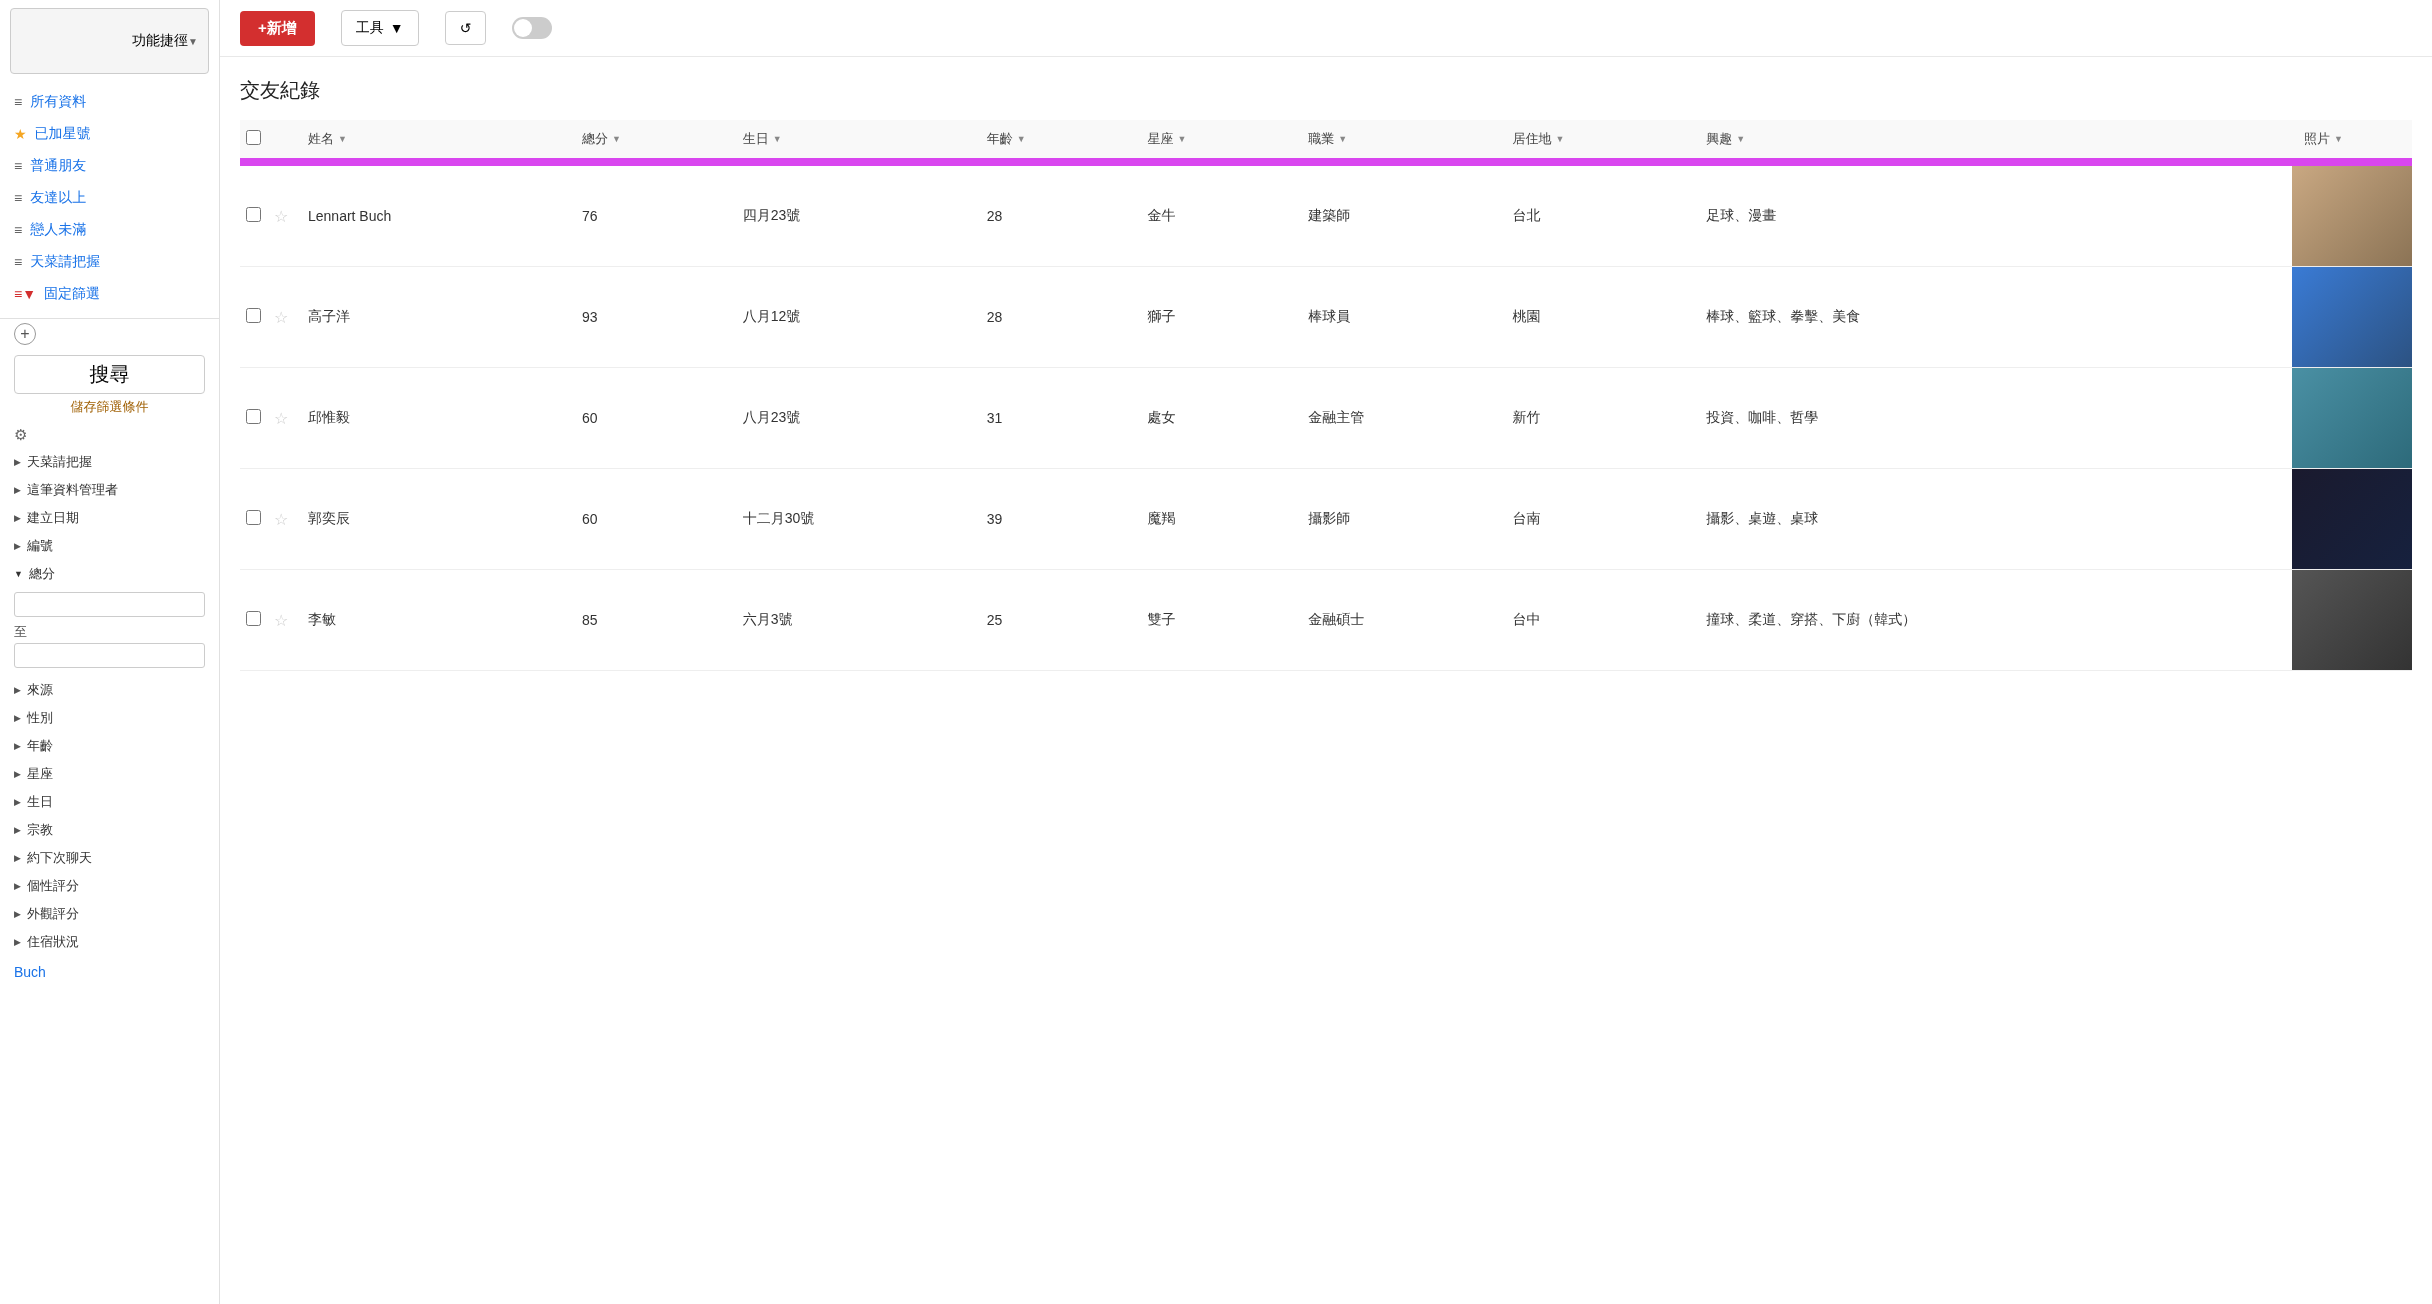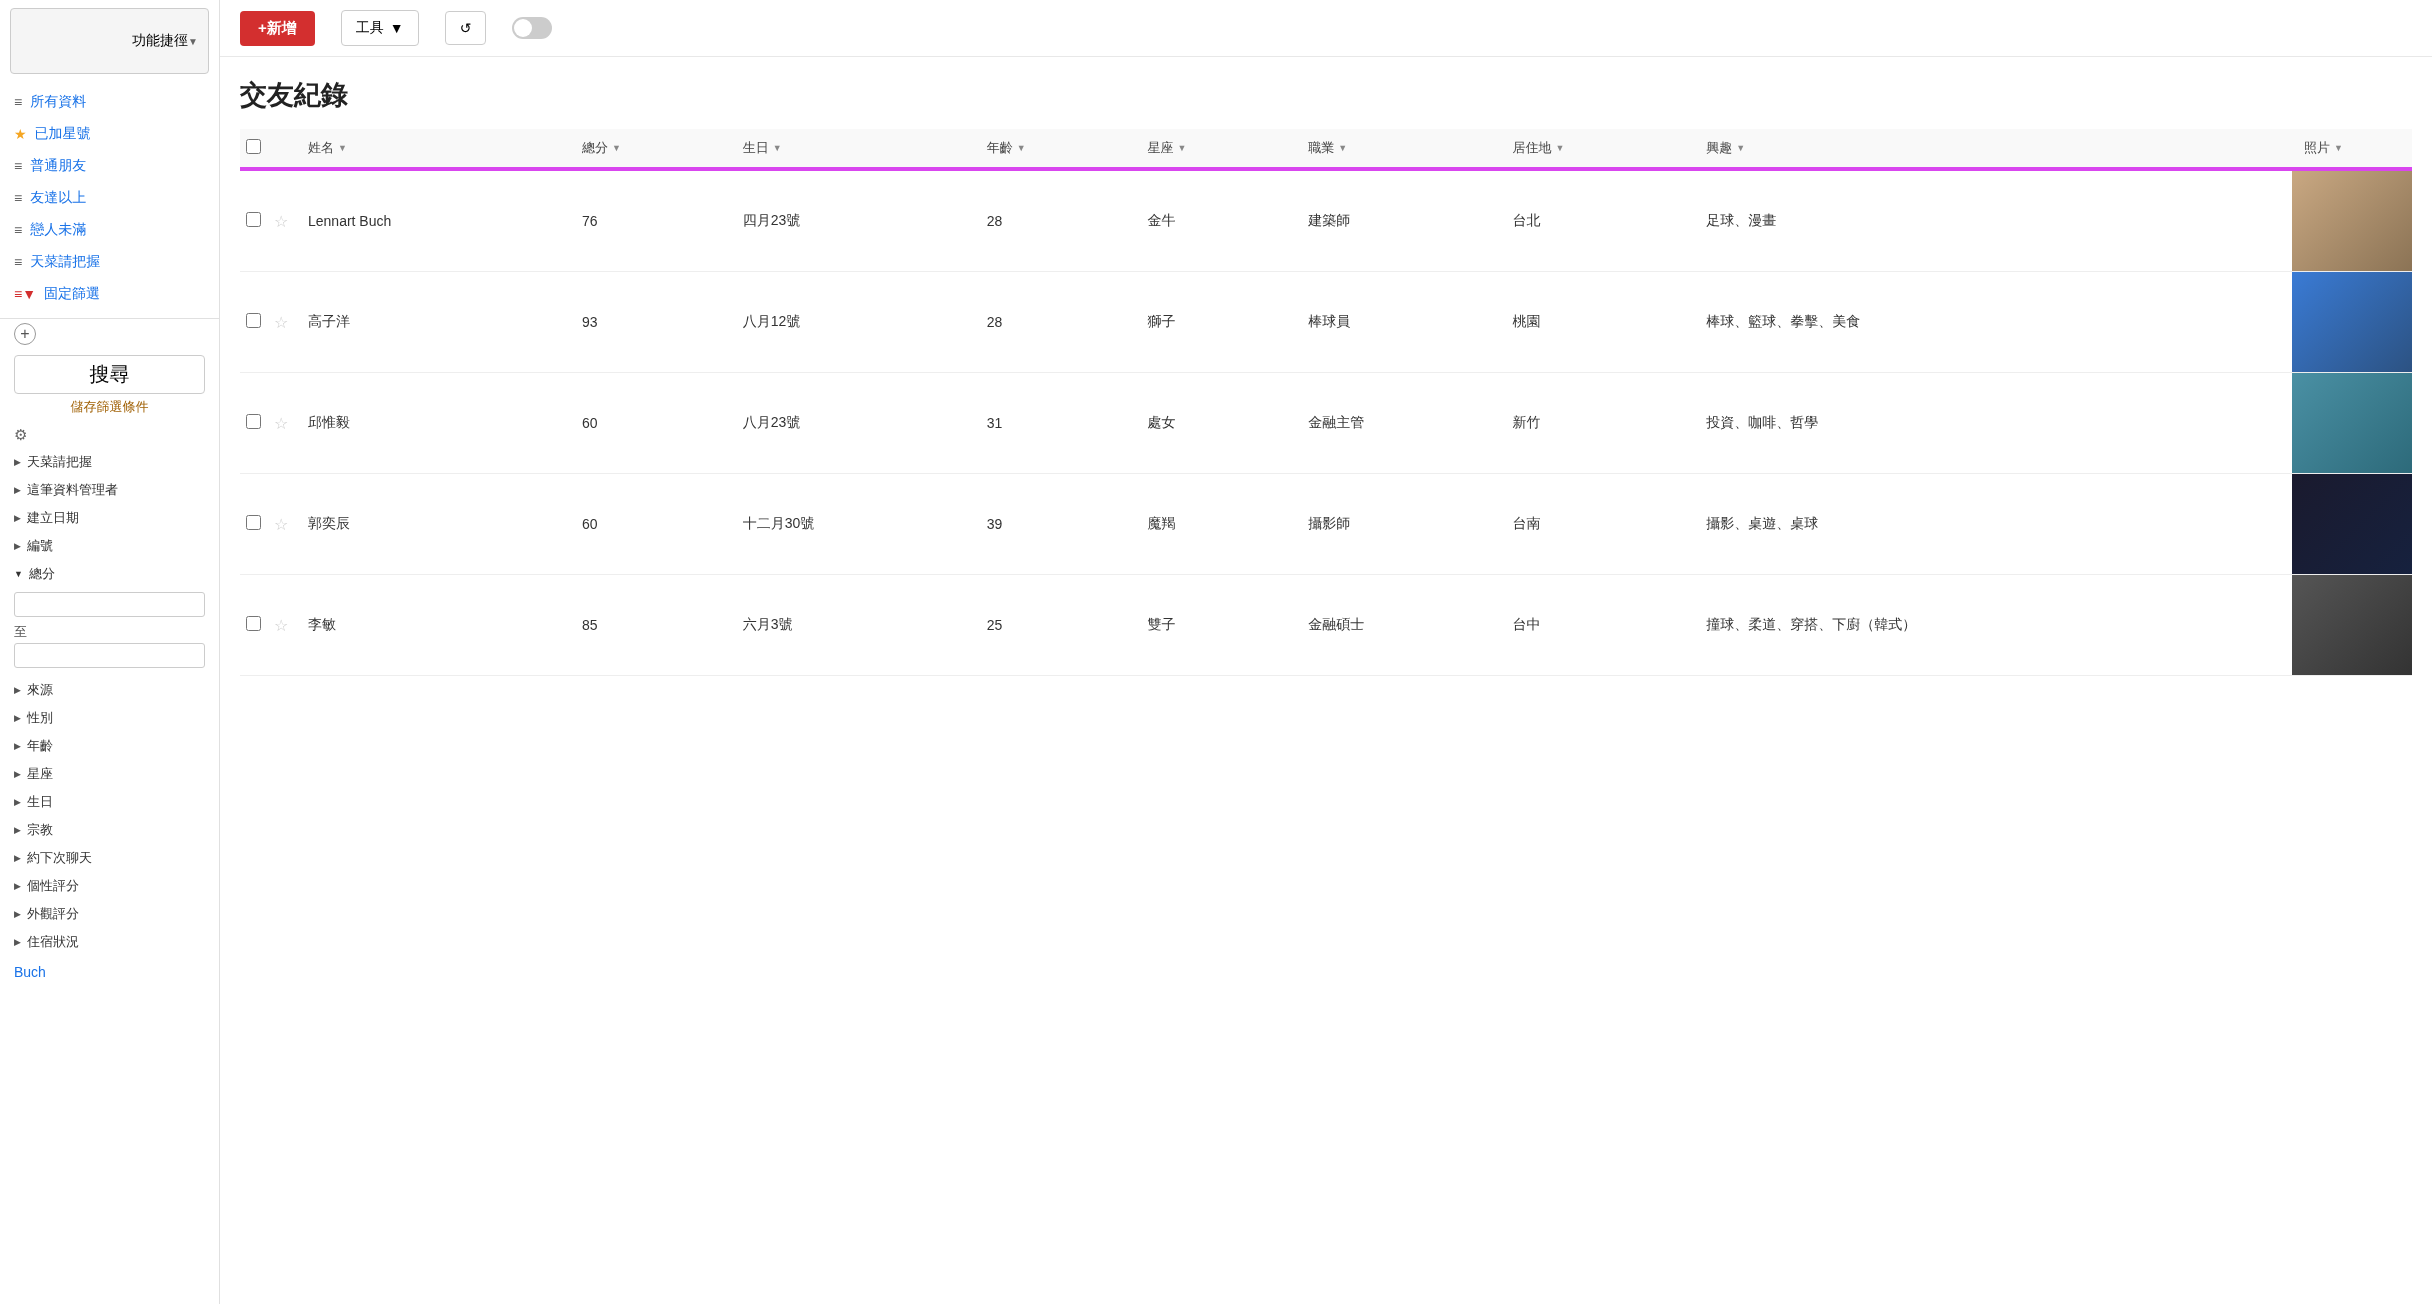--- a/index.html
+++ b/index.html
@@ -43,25 +43,25 @@
     .main { flex: 1; display: flex; flex-direction: column; overflow: hidden; }
 
     .toolbar { padding: 10px 20px; display: flex; align-items: center; gap: 26px; border-bottom: 1px solid #e8e8e8; background: #fff; }
     .btn-add { background: #d32f2f; color: #fff; border: none; border-radius: 4px; padding: 8px 18px; font-size: 15px; font-weight: bold; cursor: pointer; }
     .btn-tools { background: #fff; border: 1px solid #ccc; border-radius: 4px; padding: 8px 14px; font-size: 14px; cursor: pointer; display: flex; align-items: center; gap: 6px; }
     .btn-refresh { background: #fff; border: 1px solid #ccc; border-radius: 4px; padding: 8px 14px; font-size: 14px; cursor: pointer; }
     .toggle-switch { width: 40px; height: 22px; background: #ccc; border-radius: 11px; position: relative; cursor: pointer; }
     .toggle-switch::after { content: ''; position: absolute; width: 18px; height: 18px; background: #fff; border-radius: 50%; top: 2px; left: 2px; transition: left 0.2s; }
 
     .content { flex: 1; overflow-y: auto; padding: 0 20px; }
-    .page-title { font-size: 27px; font-weight: bold; padding: 20px 0 16px 0; color: #222; }
+    .page-title { font-size: 20px; font-weight: normal; padding: 20px 0 16px 0; color: #222; }
 
     
     .data-table { width: 100%; border-collapse: collapse; }
-    .data-table thead tr { border-bottom: 4px solid #d946ef; }
+    .data-table thead tr { border-bottom: 8px solid #d946ef; }
     .data-table th { padding: 10px 12px; text-align: left; font-size: 13px; font-weight: 500; color: #444; background: #f9f9f9; white-space: nowrap; cursor: pointer; user-select: none; }
     .data-table th .th-inner { display: flex; align-items: center; gap: 4px; }
     .th-arrow { font-size: 9px; color: #888; }
     .data-table td { padding: 14px 12px; font-size: 14px; color: #333; vertical-align: middle; border-bottom: 1px solid #eee; }
 
     .checkbox-cell { width: 30px; padding: 0 6px !important; }
     .star-cell { width: 26px; padding: 0 4px !important; }
     input[type="checkbox"] { width: 15px; height: 15px; cursor: pointer; }
     .star-btn { background: none; border: none; font-size: 16px; color: #ccc; cursor: pointer; }
 

